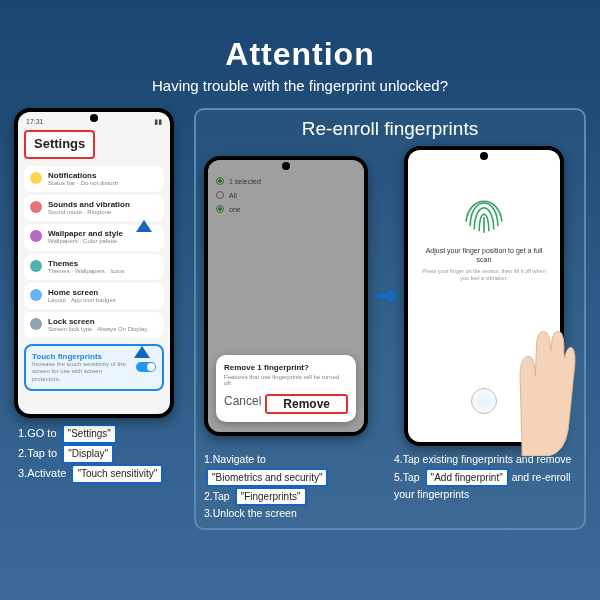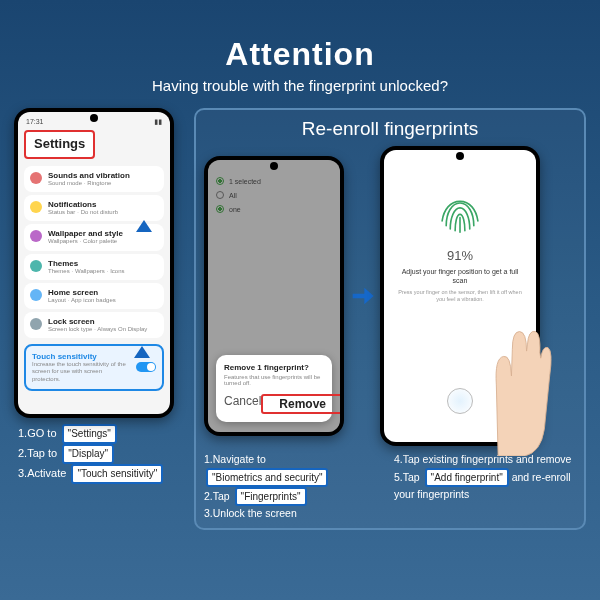--- a/index.html
+++ b/index.html
@@ -24,21 +24,21 @@
     background: #000; border-radius: 16px;
     padding: 4px; position: relative;
     box-shadow: 0 4px 12px rgba(0,0,0,0.4);
   }
   .phone-screen {
     background: #f5f5f5; border-radius: 12px;
     height: 100%; overflow: hidden; position: relative;
     font-size: 7px; color: #222;
   }
   .phone-a { width: 160px; height: 310px; }
-  .phone-b { width: 140px; height: 280px; }
+  .phone-b { width: 164px; height: 280px; }
   .phone-c { width: 160px; height: 300px; position: relative; }
   .phone-c .phone-screen { background: #fff; }
 
   .notch {
     position: absolute; top: 6px; left: 50%; transform: translateX(-50%);
     width: 8px; height: 8px; background: #000; border-radius: 50%; z-index: 5;
   }
   .statusbar { display: flex; justify-content: space-between; padding: 6px 8px 2px; font-size: 7px; color: #444; }
 
   .settings-head {
@@ -150,33 +150,33 @@
     <div class="phone phone-a">
       <div class="notch"></div>
       <div class="phone-screen">
         <div class="statusbar">
           <span>17:31</span>
           <span>▮▮</span>
         </div>
         <div class="settings-head">Settings</div>
 
         <div class="setting-item">
+          <div class="sicon yellow"></div>
+          <div>
+              <div class="slabel">Notifications</div>
+              <div class="sdesc">Status bar · Do not disturb</div>
+            </div>
+        </div>
+        <div class="setting-item">
           <div class="sicon red"></div>
           <div>
               <div class="slabel">Sounds and vibration</div>
               <div class="sdesc">Sound mode · Ringtone</div>
             </div>
         </div>
-        <div class="setting-item">
-          <div class="sicon yellow"></div>
-          <div>
-              <div class="slabel">Notifications</div>
-              <div class="sdesc">Status bar · Do not disturb</div>
-            </div>
-        </div>
         <div class="arrow-up-wrap aup2">
             <div class="arrow-up"></div>
           </div>
         <div class="setting-item">
           <div class="sicon purple"></div>
           <div>
               <div class="slabel">Wallpaper and style</div>
               <div class="sdesc">Wallpapers · Color palette</div>
             </div>
         </div>
@@ -197,21 +197,21 @@
         <div class="setting-item">
           <div class="sicon gray"></div>
           <div>
               <div class="slabel">Lock screen</div>
               <div class="sdesc">Screen lock type · Always On Display</div>
             </div>
         </div>
 
         <div class="touch-sens">
           <div class="txt">
-            <div class="slabel">Touch sensitivity</div>
+            <div class="slabel">Touch fingerprints</div>
             <div class="sdesc">Increase the touch sensitivity of the screen for use with screen protectors.</div>
           </div>
           <div class="toggle"></div>
         </div>
         <div class="arrow-up-wrap aup1">
             <div class="arrow-up"></div>
           </div>
       </div>
     </div>
 
@@ -269,21 +269,20 @@
               <svg viewBox="0 0 64 64">
                 <g fill="none" stroke="#3aa665" stroke-width="2" stroke-linecap="round">
                   <path d="M20 48c0-14 5-26 12-26s12 12 12 26"></path>
                   <path d="M15 44c0-16 7-28 17-28s17 12 17 28"></path>
                   <path d="M26 50c0-10 2-20 6-20s6 10 6 20"></path>
                   <path d="M32 52c0-8 0-18 0-18"></path>
                   <path d="M10 38c2-14 10-24 22-24s20 10 22 24"></path>
                 </g>
               </svg>
             </div>
-            <div class="fp-pct">91%</div>
             <div class="fp-msg">Adjust your finger position to get a full scan</div>
             <div class="fp-sub">Press your finger on the sensor, then lift it off when you feel a vibration.</div>
           </div>
           <div class="fp-sense"></div>
         </div>
         <svg class="hand" viewBox="0 0 100 180">
           <path d="M40 180 L38 100 Q36 70 46 68 Q54 66 55 90 L56 60 Q56 40 64 40 Q72 40 72 62 L73 55 Q74 38 82 40 Q88 42 87 64 L88 70 Q90 56 96 58 Q102 62 98 90 L92 150 Q88 176 70 180 Z" fill="#f4d3b8" stroke="#d8b092" stroke-width="1"></path>
         </svg>
       </div>
     </div>

